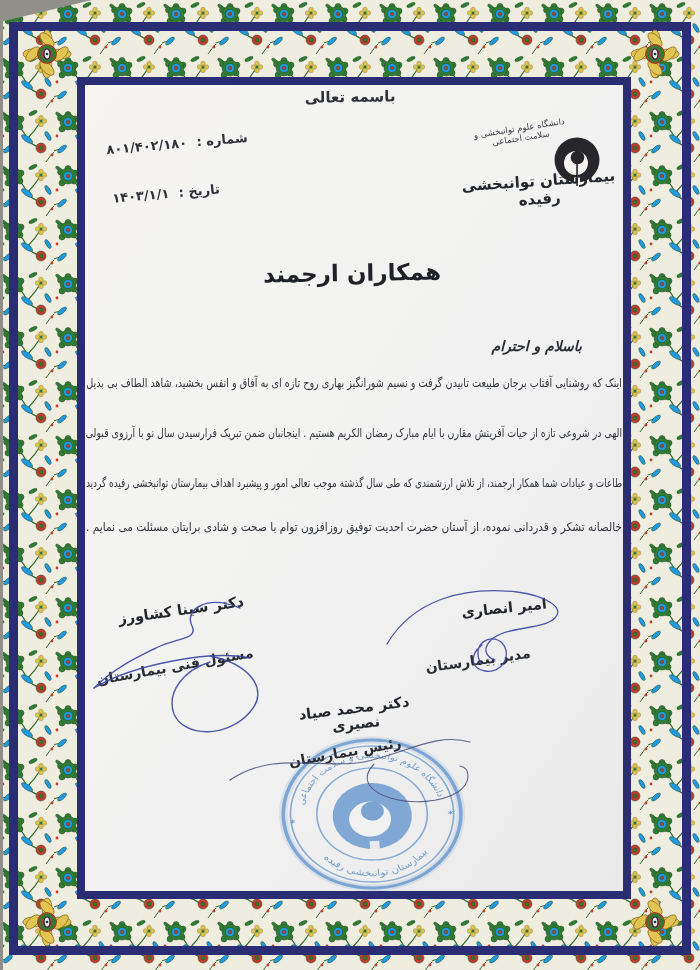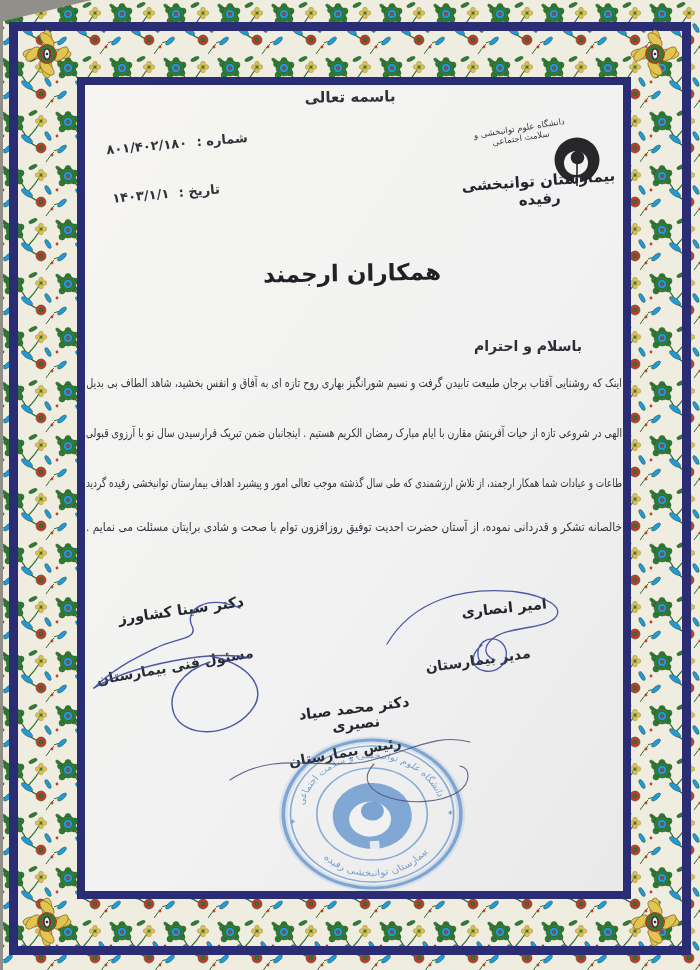--- a/index.html
+++ b/index.html
@@ -18,21 +18,21 @@
   .ref-number { left:93px; top:136px; width:168px; text-align:center; transform:rotate(-5deg); }
   .ref-date { left:95px; top:186px; width:142px; text-align:center; transform:rotate(-5deg); }
   .ref-line .val { margin-right:5px; font-weight:600; }
   .uni-small { left:468px; top:123px; width:104px; font-size:8.5px; text-align:center;
     transform:rotate(-9deg); color:#3a3c44; }
   .hospital-name { left:460px; top:172px; width:158px; font-size:15px; font-weight:700;
     text-align:center; transform:rotate(-4deg); color:#24262e; }
   .letter-title { left:230px; top:260px; width:244px; text-align:center;
     font-size:23px; font-weight:700; color:#1f2128; transform:rotate(-1deg); }
   .greeting { left:430px; top:338px; width:152px; text-align:right;
-    font-size:14px; font-weight:600; color:#2c2e36; }
+    font-size:14px; font-weight:600; color:#2c2e36;font-style:italic; }
   .body-line { left:86px; width:536px; font-size:12px; color:#32343c;
     white-space:nowrap; overflow:visible; transform-origin:right center;
     text-align:right; }
   .bl0 { top:376px; } .bl1 { top:426px; } .bl2 { top:476px; } .bl3 { top:520px; }
   .sig-name { font-size:14.5px; font-weight:700; color:#24262e; text-align:center; }
   .sig-title { font-size:14px; font-weight:600; color:#2a2c34; text-align:center; }
   .sig-r-name { left:440px; top:600px; width:128px; transform:rotate(-6deg); }
   .sig-r-title { left:414px; top:652px; width:128px; transform:rotate(-8deg); }
   .sig-l-name { left:100px; top:602px; width:162px; transform:rotate(-8deg); }
   .sig-l-title { left:86px; top:658px; width:178px; transform:rotate(-10deg); }

